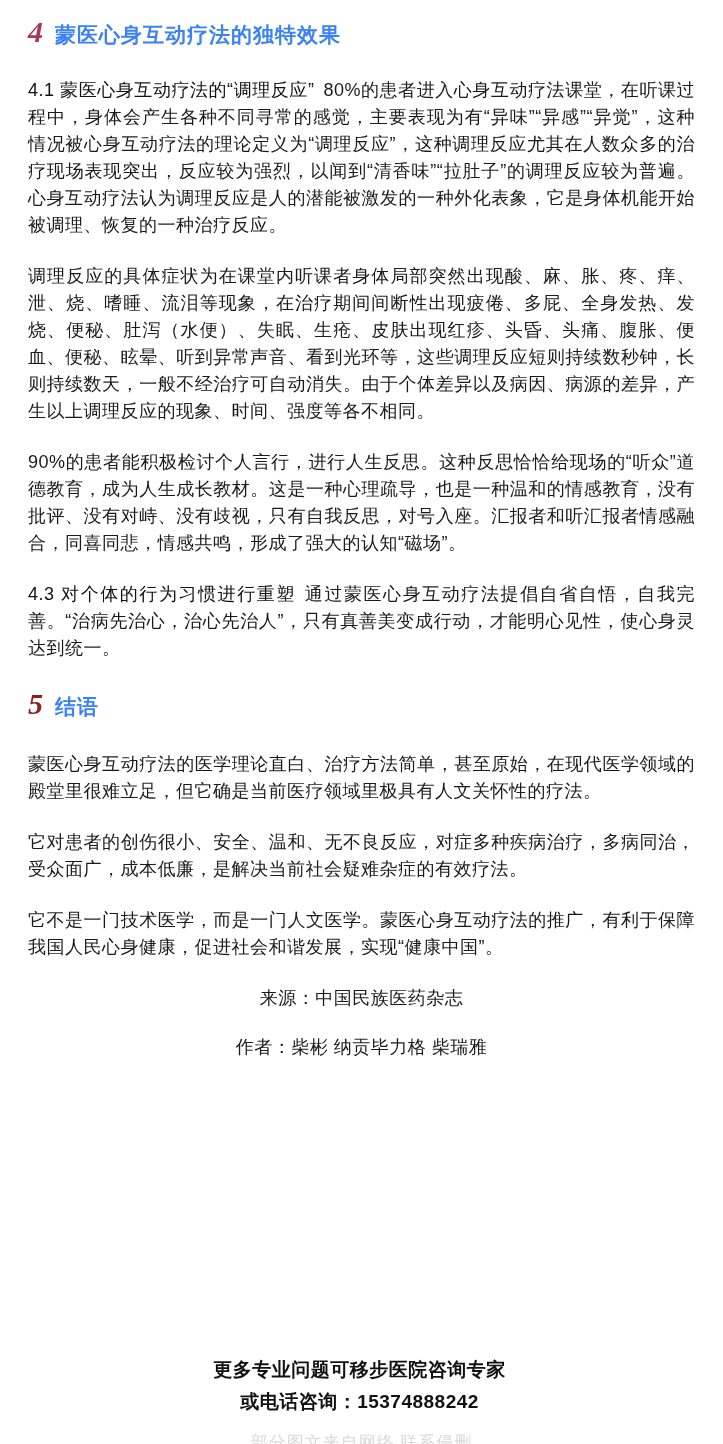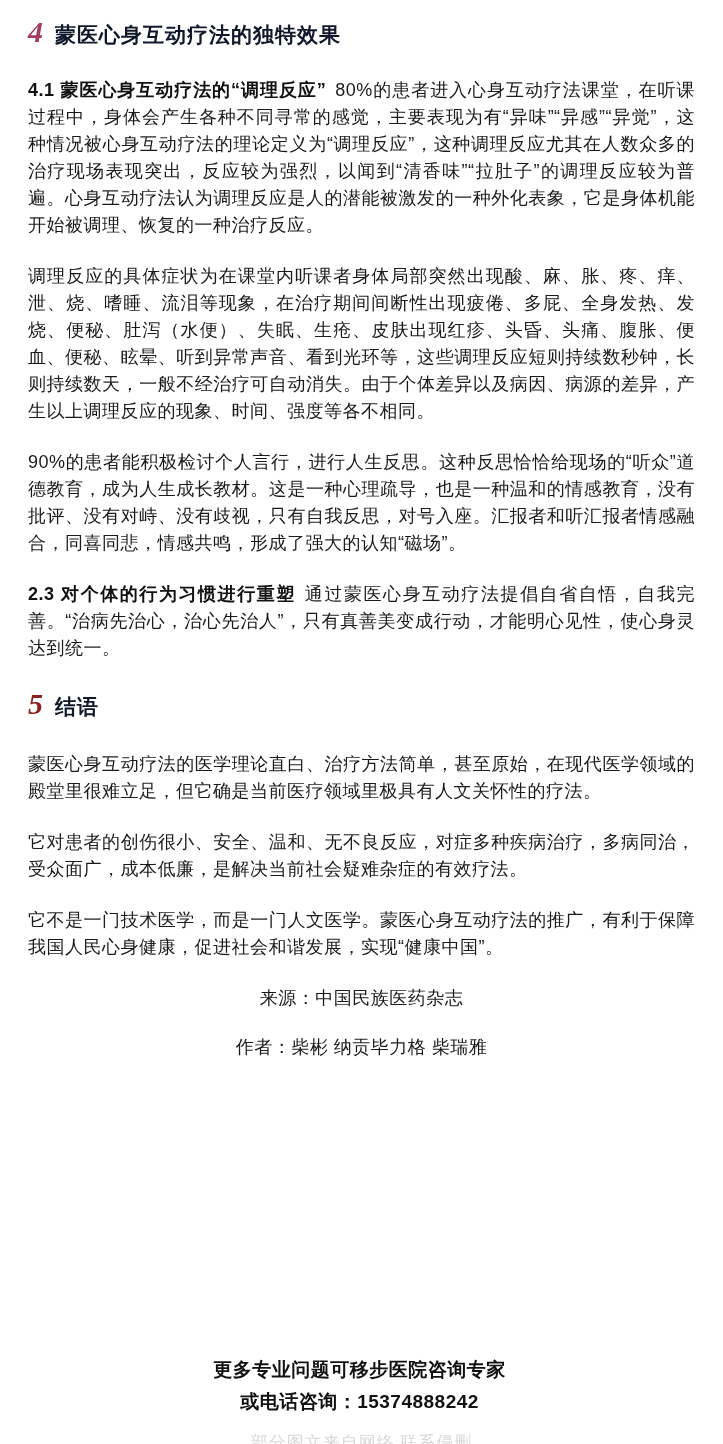--- a/index.html
+++ b/index.html
@@ -17,29 +17,29 @@
     display:flex;align-items:baseline;gap:12px;
     margin:0 0 24px 0;line-height:36px;
   }
   .sec-num{
     font-family:"Liberation Serif","DejaVu Serif",serif;
     font-style:italic;font-weight:bold;
     font-size:30px;
   }
   .sec-num.n4{color:#a43a5c;}
   .sec-num.n5{color:#8c1f1f;}
-  .sec-title{font-size:21px;font-weight:bold;color:#0f172a;letter-spacing:1px;}
+  .sec-title{font-size:21px;font-weight:bold;color:#3b82f6;letter-spacing:1px;}
   .sec-head.second{margin-top:8px;margin-bottom:26px;}
   p.body{
     font-size:18px;line-height:27px;
     margin:0 0 24px 0;
     text-align:justify;
     letter-spacing:0.5px;
   }
-  .lead{font-weight:bold;color:#111111;margin-right:9px;}
+  .lead{font-weight:normal;color:#111111;margin-right:9px;}
   p.meta{
     font-size:18px;line-height:27px;
     margin:0 0 22px 0;
     text-align:center;
     letter-spacing:0.5px;
   }
   .cta{
     position:absolute;left:0;right:4px;bottom:26px;
     text-align:center;
   }
@@ -65,21 +65,21 @@
     <span class="sec-title">蒙医心身互动疗法的独特效果</span>
   </h2>
 
   <p class="body"><b class="lead">4.1 蒙医心身互动疗法的“调理反应”</b><span>80%的患者进入心身互动疗法课堂，在听课过程中，身体会产生各种不同寻常的感觉，主要表现为有“异味”“异感”“异觉”，这种情况被心身互动疗法的理论定义为“调理反应”，这种调理反应尤其在人数众多的治疗现场表现突出，反应较为强烈，以闻到“清香味”“拉肚子”的调理反应较为普遍。心身互动疗法认为调理反应是人的潜能被激发的一种外化表象，它是身体机能开始被调理、恢复的一种治疗反应。</span></p>
 
   <p class="body">调理反应的具体症状为在课堂内听课者身体局部突然出现酸、麻、胀、疼、痒、泄、烧、嗜睡、流泪等现象，在治疗期间间断性出现疲倦、多屁、全身发热、发烧、便秘、肚泻（水便）、失眠、生疮、皮肤出现红疹、头昏、头痛、腹胀、便血、便秘、眩晕、听到异常声音、看到光环等，这些调理反应短则持续数秒钟，长则持续数天，一般不经治疗可自动消失。由于个体差异以及病因、病源的差异，产生以上调理反应的现象、时间、强度等各不相同。</p>
 
 
   <p class="body">90%的患者能积极检讨个人言行，进行人生反思。这种反思恰恰给现场的“听众”道德教育，成为人生成长教材。这是一种心理疏导，也是一种温和的情感教育，没有批评、没有对峙、没有歧视，只有自我反思，对号入座。汇报者和听汇报者情感融合，同喜同悲，情感共鸣，形成了强大的认知“磁场”。</p>
 
-  <p class="body"><b class="lead">2.3 对个体的行为习惯进行重塑</b><span>通过蒙医心身互动疗法提倡自省自悟，自我完善。“治病先治心，治心先治人”，只有真善美变成行动，才能明心见性，使心身灵达到统一。</span></p>
+  <p class="body"><b class="lead">4.3 对个体的行为习惯进行重塑</b><span>通过蒙医心身互动疗法提倡自省自悟，自我完善。“治病先治心，治心先治人”，只有真善美变成行动，才能明心见性，使心身灵达到统一。</span></p>
 
 
   <h2 class="sec-head second">
     <span class="sec-num n5">5</span>
     <span class="sec-title">结语</span>
   </h2>
 
   <p class="body">蒙医心身互动疗法的医学理论直白、治疗方法简单，甚至原始，在现代医学领域的殿堂里很难立足，但它确是当前医疗领域里极具有人文关怀性的疗法。</p>
   <p class="body">它对患者的创伤很小、安全、温和、无不良反应，对症多种疾病治疗，多病同治，受众面广，成本低廉，是解决当前社会疑难杂症的有效疗法。</p>
   <p class="body">它不是一门技术医学，而是一门人文医学。蒙医心身互动疗法的推广，有利于保障我国人民心身健康，促进社会和谐发展，实现“健康中国”。</p>

